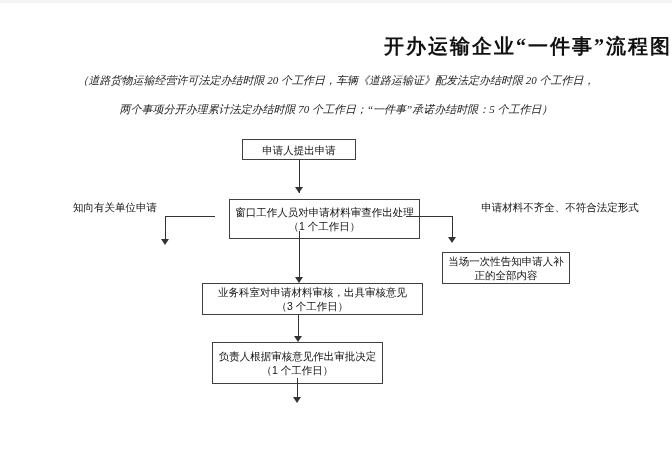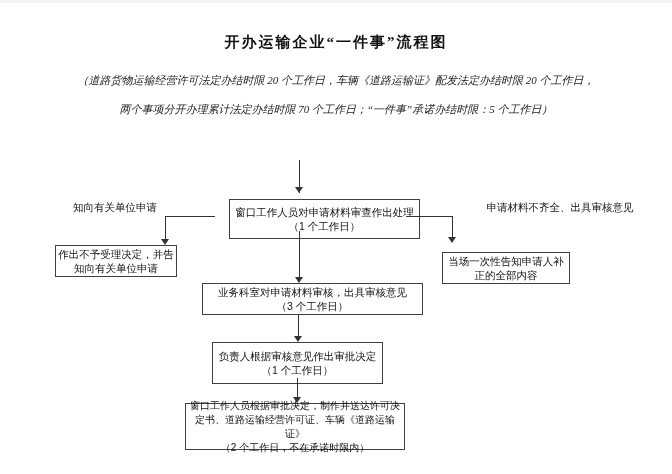--- a/index.html
+++ b/index.html
@@ -3,22 +3,22 @@
 <meta charset="utf-8">
 <style>
   * { margin:0; padding:0; box-sizing:border-box; }
   html,body { background:#ffffff; }
   #canvas {
     position:relative; width:672px; height:474px; background:#ffffff;
     font-family:"Liberation Sans", sans-serif; color:#1a1a1a; overflow:hidden;
     border-top:3px solid #f4f4f4;
   }
   .title {
-    position:absolute; top:30px; left:0; width:100%; text-align:center;
-    font-family:"Liberation Serif", serif; font-weight:bold; font-size:15px;
+    position:absolute; top:30px; left:0; width:100%; text-align:right;
+    font-family:"Liberation Serif", serif; font-weight:bold; font-size:20px;
     letter-spacing:2px; color:#111;
   }
   .subtitle {
     position:absolute; left:0; width:100%; text-align:center;
     font-family:"Liberation Serif", serif; font-style:italic; font-size:11px; color:#222;
   }
   #subtitle-line1 { top:70px; }
   #subtitle-line2 { top:99px; }
   .box {
     position:absolute; border:1px solid #404040; background:#fff;
@@ -61,36 +61,32 @@
 </style>
 </head>
 <body>
 
 <div id="canvas">
 
   <div class="title">开办运输企业“一件事”流程图</div>
   <div class="subtitle" id="subtitle-line1">（道路货物运输经营许可法定办结时限 20 个工作日，车辆《道路运输证》配发法定办结时限 20 个工作日，</div>
   <div class="subtitle" id="subtitle-line2">两个事项分开办理累计法定办结时限 70 个工作日；“一件事”承诺办结时限：5 个工作日）</div>
 
+  <div class="box" id="box-apply">申请人提出申请</div>
   <div class="box" id="box-window">窗口工作人员对申请材料审查作出处理
 （1 个工作日）</div>
-  <div class="box" id="box-reject">作出不予受理决定，并告
-知向有关单位申请</div>
   <div class="box" id="box-notify">当场一次性告知申请人补
 正的全部内容</div>
   <div class="box" id="box-dept">业务科室对申请材料审核，出具审核意见
 （3 个工作日）</div>
   <div class="box" id="box-leader">负责人根据审核意见作出审批决定
 （1 个工作日）</div>
-  <div class="box" id="box-deliver">窗口工作人员根据审批决定，制作并送达许可决
-定书、道路运输经营许可证、车辆《道路运输证》
-（2 个工作日，不在承诺时限内）</div>
 
   <div class="lbl" id="label-left">知向有关单位申请</div>
-  <div class="lbl" id="label-right">申请材料不齐全、出具审核意见</div>
+  <div class="lbl" id="label-right">申请材料不齐全、不符合法定形式</div>
 
   <div class="vline" id="v1"></div>
   <div class="arr" id="a1"></div>
 
   <div class="vline" id="v2"></div>
   <div class="arr" id="a2"></div>
 
   <div class="vline" id="v3"></div>
   <div class="arr" id="a3"></div>
 

